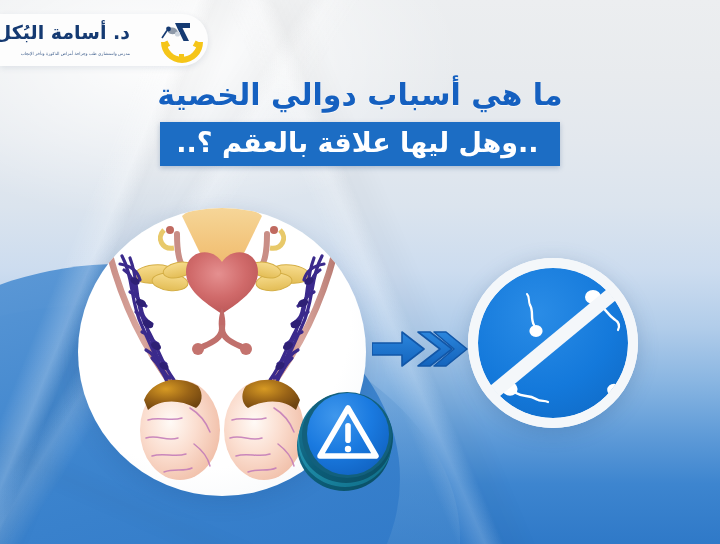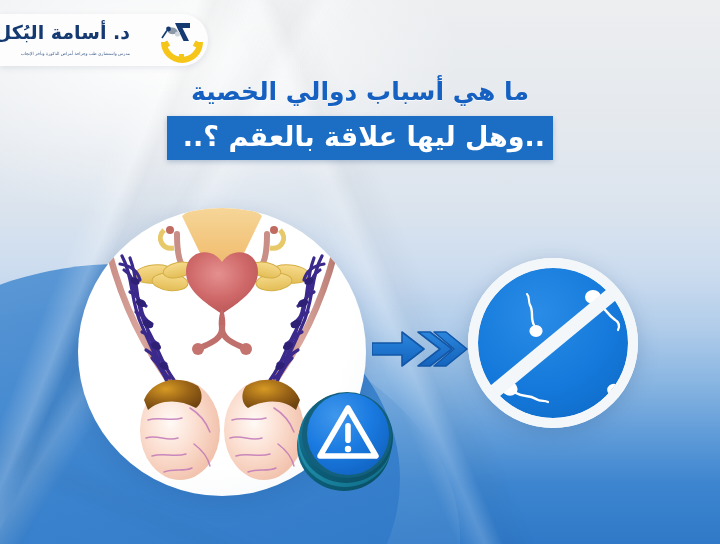--- a/index.html
+++ b/index.html
@@ -65,29 +65,29 @@
   }
   .logo-divider{width:1px;height:30px;background:#c2cee0;margin:0 8px;}
   .logo-mark{position:relative;width:52px;height:46px;flex:0 0 52px;}
   .logo-mark svg{width:52px;height:46px;display:block;}
 
   
   .headline{
     position:absolute;top:78px;right:0;left:0;text-align:center;
   }
   .headline-line1{
-    font-size:25px;font-weight:bold;color:#1560c0;
+    font-size:30px;font-weight:bold;color:#1560c0;
     letter-spacing:.5px;line-height:1.15;
     text-shadow:0 1px 0 rgba(255,255,255,.6);
   }
   .banner{
     display:inline-block;margin-top:9px;
     background:#1c6dc4;color:#ffffff;
     font-size:27px;font-weight:bold;line-height:1.2;
-    padding:5px 8px 7px 16px;
+    padding:5px 21px 7px 16px;
     box-shadow:0 2px 5px rgba(15,60,120,.25);
   }
 
   
   .anatomy-wrap{
     position:absolute;left:78px;top:208px;width:288px;height:288px;
   }
   .anatomy-circle{
     position:absolute;inset:0;border-radius:50%;
     background:radial-gradient(circle at 42% 38%,#ffffff 0%,#ffffff 62%,#f6f8fa 84%,#eef2f6 100%);

